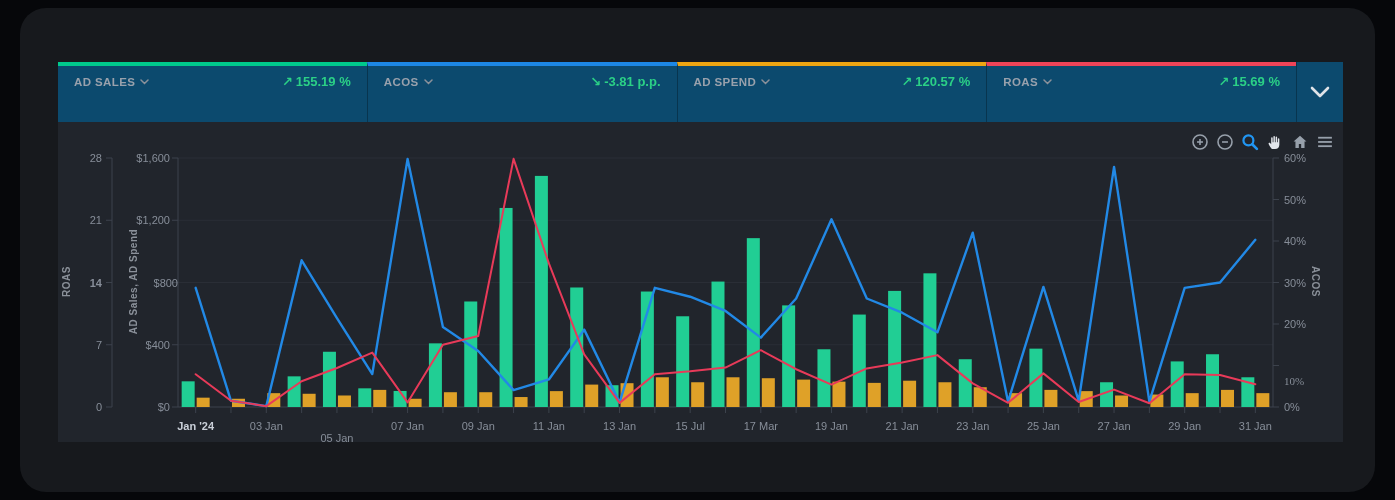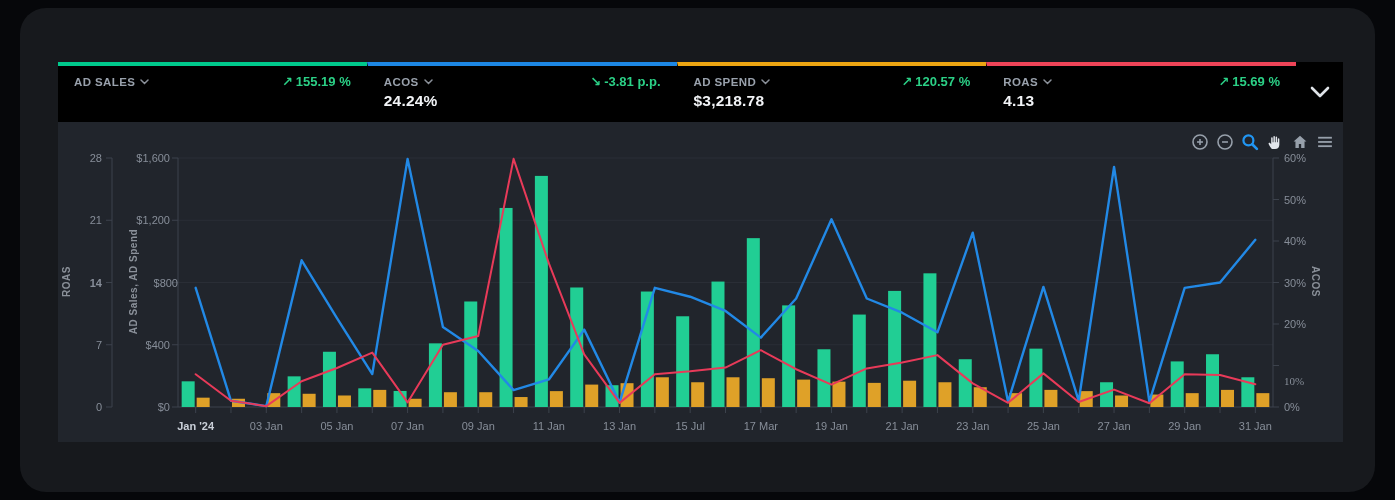--- a/index.html
+++ b/index.html
@@ -1,19 +1,19 @@
 <!DOCTYPE html>
 <html><head>
 <meta charset="utf-8">
 <style>
   html,body{margin:0;padding:0;background:#06070a;width:1395px;height:500px;overflow:hidden;
     font-family:"Liberation Sans","DejaVu Sans",sans-serif;}
   #card{position:absolute;left:20px;top:8px;width:1355px;height:484px;background:#17191d;border-radius:26px;}
   
-  #kpi-strip{position:absolute;left:38px;top:54px;width:1285px;height:60px;background:#000000;display:flex;
+  #kpi-strip{position:absolute;left:38px;top:54px;width:1285px;height:60px;background:#0c4a6e;display:flex;
     box-shadow:0 1px 0 rgba(0,0,0,.35);}
   .kpi{flex:1 1 0;border-top:4px solid #555;padding:8px 16px 6px 16px;box-sizing:border-box;cursor:pointer;}
   .kpi + .kpi, .kpi-expander{border-left:1px solid rgba(0,0,0,.28);}
   .kpi-label-row{display:flex;align-items:center;}
   .klabel{font-size:11.5px;letter-spacing:.4px;color:#99a1ac;font-weight:600;}
   .kchev{margin-left:5px;margin-top:1px;}
   .kdelta{margin-left:auto;font-size:13px;font-weight:700;color:#2bd086;display:flex;align-items:center;gap:3px;}
   .kvalue{margin-top:3px;font-size:15.5px;font-weight:700;color:#f1f3f6;letter-spacing:.2px;}
   .kpi-expander{width:46px;flex:0 0 46px;display:flex;align-items:center;justify-content:center;cursor:pointer;}
   
@@ -55,49 +55,46 @@
       <div class="kpi-label-row">
         <span class="klabel">ACOS</span>
         <svg class="kchev" width="9" height="6" viewBox="0 0 9 6">
             <polyline points="1,1 4.5,4.5 8,1" fill="none" stroke="#8b919a" stroke-width="1.5" stroke-linecap="round"></polyline>
           </svg>
         <span class="kdelta">
             <span>↘</span>
             <span>-3.81 p.p.</span>
           </span>
       </div>
-      <div class="kvalue">24.24%</div>
     </div>
 
     <div class="kpi" style="border-top-color: rgb(237, 165, 18);">
       <div class="kpi-label-row">
         <span class="klabel">AD SPEND</span>
         <svg class="kchev" width="9" height="6" viewBox="0 0 9 6">
             <polyline points="1,1 4.5,4.5 8,1" fill="none" stroke="#8b919a" stroke-width="1.5" stroke-linecap="round"></polyline>
           </svg>
         <span class="kdelta">
             <span>↗</span>
             <span>120.57 %</span>
           </span>
       </div>
-      <div class="kvalue">$3,218.78</div>
     </div>
 
     <div class="kpi" style="border-top-color: rgb(239, 68, 88);">
       <div class="kpi-label-row">
         <span class="klabel">ROAS</span>
         <svg class="kchev" width="9" height="6" viewBox="0 0 9 6">
             <polyline points="1,1 4.5,4.5 8,1" fill="none" stroke="#8b919a" stroke-width="1.5" stroke-linecap="round"></polyline>
           </svg>
         <span class="kdelta">
             <span>↗</span>
             <span>15.69 %</span>
           </span>
       </div>
-      <div class="kvalue">4.13</div>
     </div>
 
     <div class="kpi-expander">
       <svg width="20" height="12" viewBox="0 0 20 12">
           <polyline points="2,2 10,10 18,2" fill="none" stroke="#dfe3e8" stroke-width="2.6" stroke-linecap="round" stroke-linejoin="round"></polyline>
         </svg>
     </div>
   </div>
 
   <div id="chart-panel">
@@ -271,21 +268,21 @@
         <div class="tick-label right" style="left: 0px; top: 30px; width: 112px;">$1,600</div>
         <div class="tick-label " style="left: 1226px; top: 279px; width: 50px;">0%</div>
         <div class="tick-label " style="left: 1226px; top: 253px; width: 50px; font-family: Liberation Serif, serif;">10%</div>
         <div class="tick-label " style="left: 1226px; top: 196px; width: 50px;">20%</div>
         <div class="tick-label " style="left: 1226px; top: 154.5px; width: 50px;">30%</div>
         <div class="tick-label " style="left: 1226px; top: 113px; width: 50px;">40%</div>
         <div class="tick-label " style="left: 1226px; top: 71.5px; width: 50px;">50%</div>
         <div class="tick-label " style="left: 1226px; top: 30px; width: 50px;">60%</div>
         <div class="tick-label xlabel first" style="left: 107.661px; top: 298px; width: 60px;">Jan '24</div>
         <div class="tick-label xlabel" style="left: 178.306px; top: 298px; width: 60px;">03 Jan</div>
-        <div class="tick-label xlabel" style="left: 248.952px; top: 298px; width: 60px;">05 Jan</div>
+        <div class="tick-label xlabel" style="left: 248.952px; top: 310px; width: 60px;">05 Jan</div>
         <div class="tick-label xlabel" style="left: 319.597px; top: 298px; width: 60px;">07 Jan</div>
         <div class="tick-label xlabel" style="left: 390.242px; top: 298px; width: 60px;">09 Jan</div>
         <div class="tick-label xlabel" style="left: 460.887px; top: 298px; width: 60px;">11 Jan</div>
         <div class="tick-label xlabel" style="left: 531.532px; top: 298px; width: 60px;">13 Jan</div>
         <div class="tick-label xlabel" style="left: 602.177px; top: 298px; width: 60px;">15 Jul</div>
         <div class="tick-label xlabel" style="left: 672.823px; top: 298px; width: 60px;">17 Mar</div>
         <div class="tick-label xlabel" style="left: 743.468px; top: 298px; width: 60px;">19 Jan</div>
         <div class="tick-label xlabel" style="left: 814.113px; top: 298px; width: 60px;">21 Jan</div>
         <div class="tick-label xlabel" style="left: 884.758px; top: 298px; width: 60px;">23 Jan</div>
         <div class="tick-label xlabel" style="left: 955.403px; top: 298px; width: 60px;">25 Jan</div>

